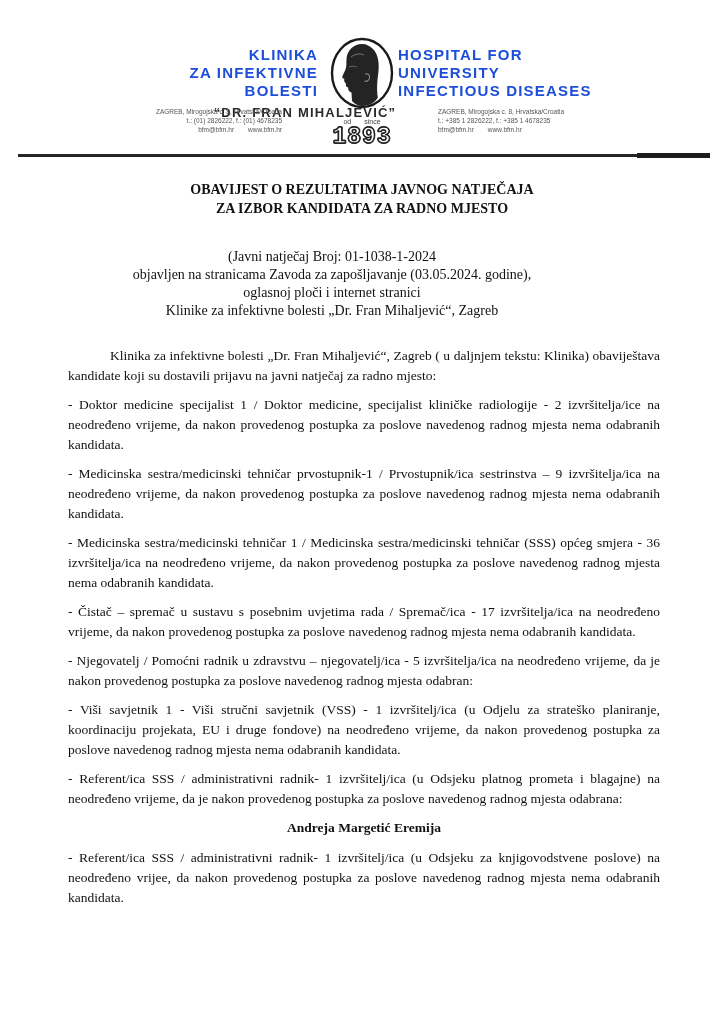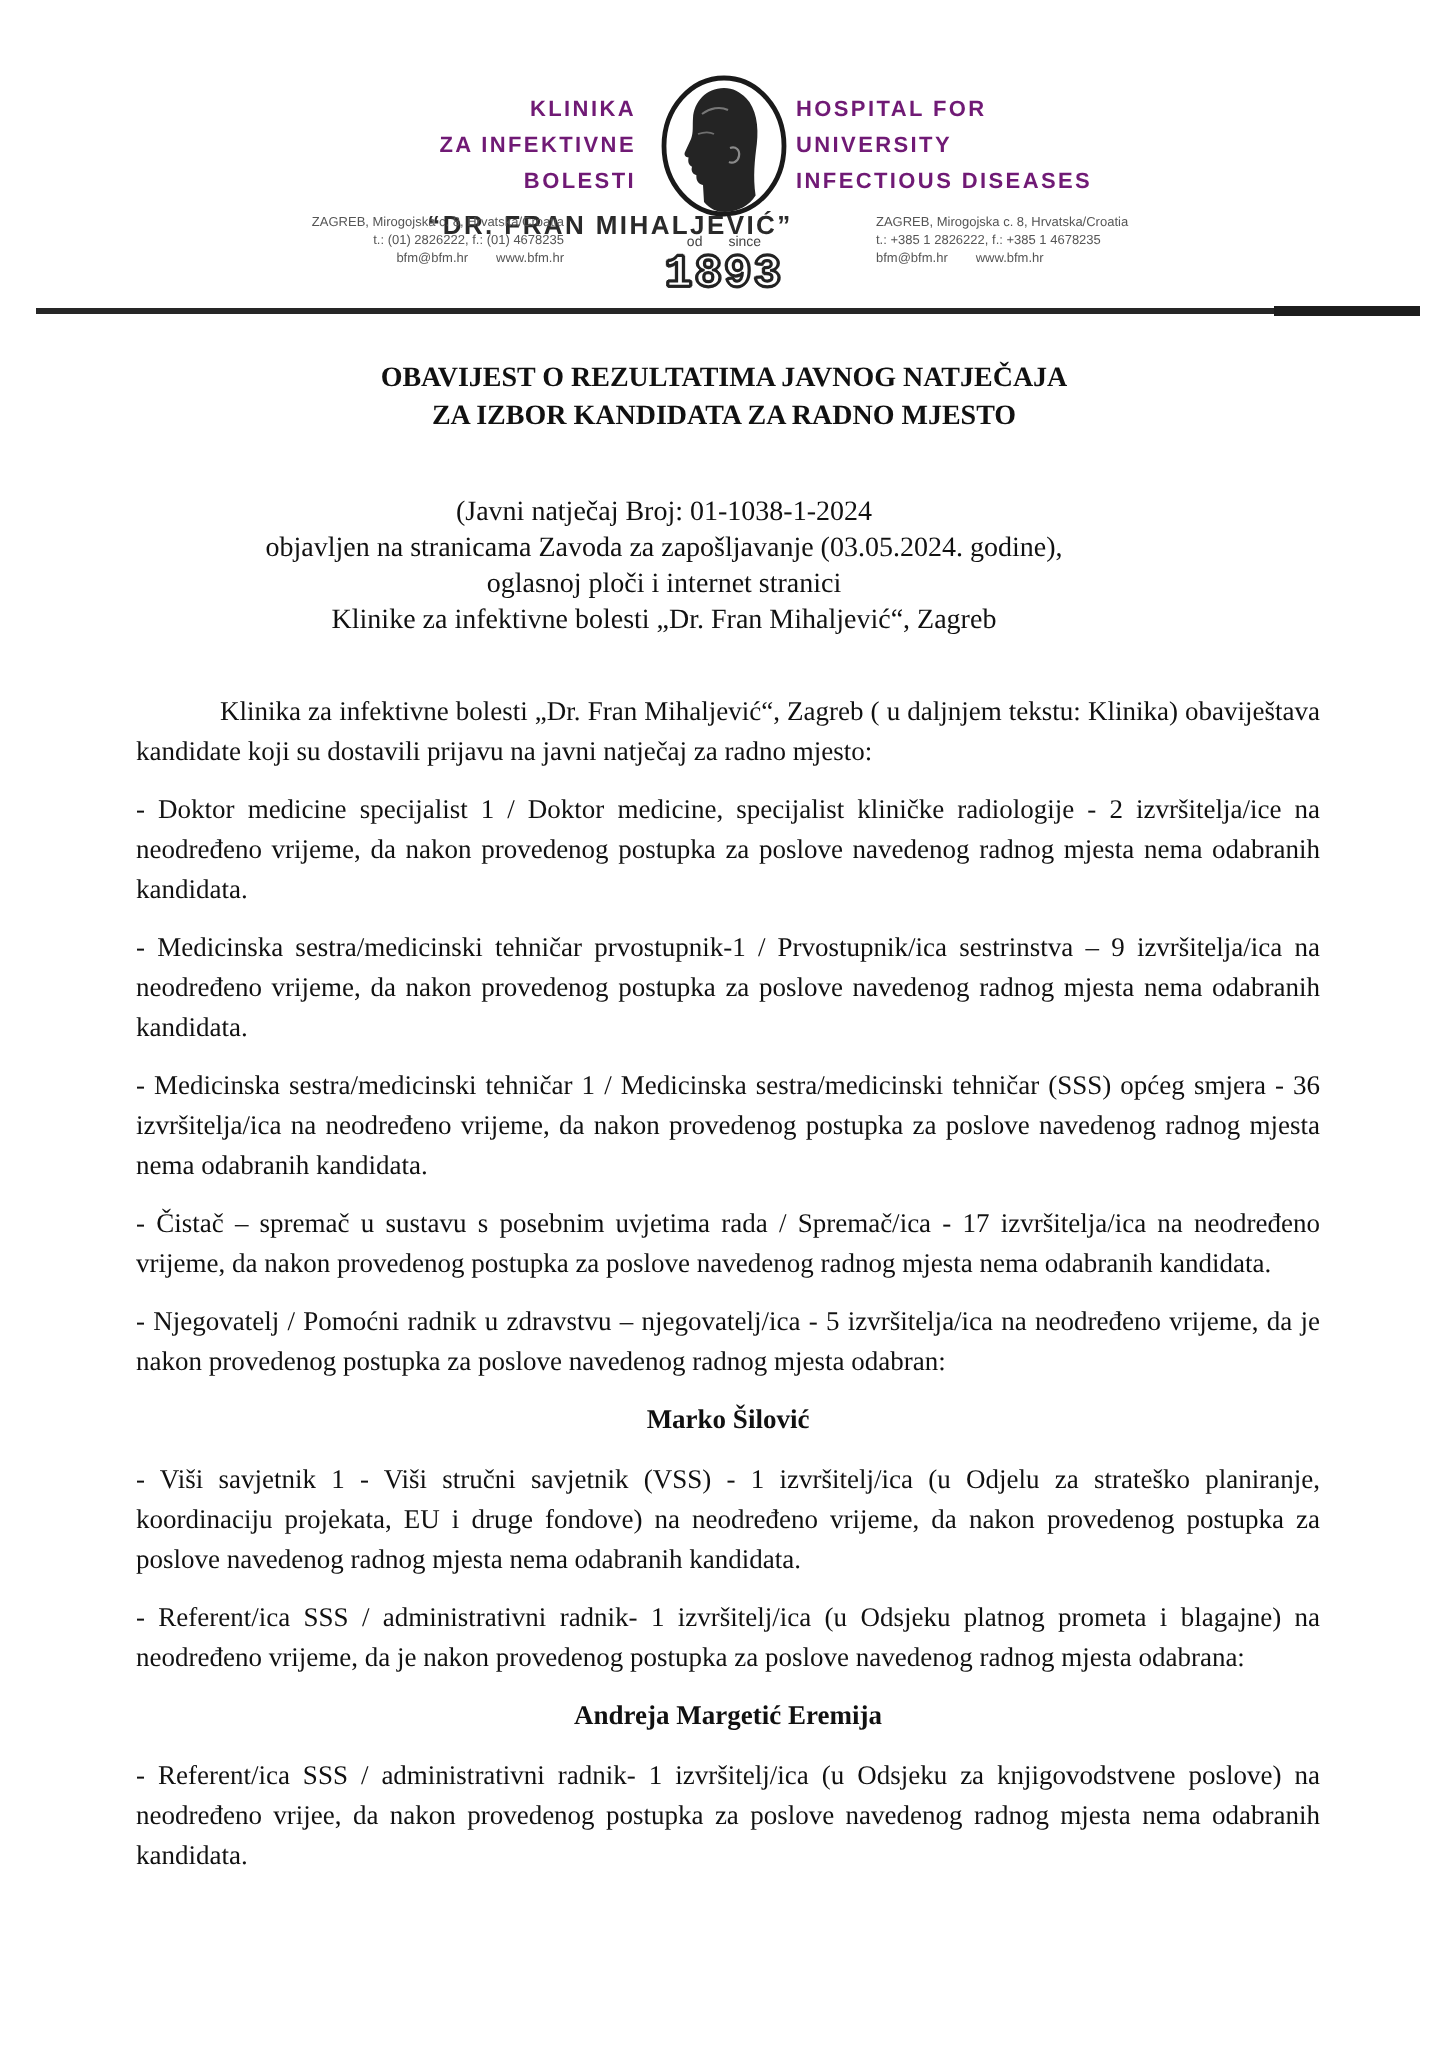--- a/index.html
+++ b/index.html
@@ -14,24 +14,24 @@
     color: #111;
     overflow: hidden;
   }
 
   
   .org-name {
     position: absolute;
     top: 46px;
     font-family: "Liberation Sans", sans-serif;
     font-weight: 700;
-    font-size: 11px;
+    font-size: 15px;
     letter-spacing: 1.2px;
     line-height: 18px;
-    color: #701a75;
+    color: #1d4ed8;
     white-space: nowrap;
   }
   .org-left  { right: 406px; text-align: right; }
   .org-right { left: 398px;  text-align: left; }
 
   .logo-wrap {
     position: absolute;
     left: 329px; top: 36px;
     width: 66px; height: 74px;
   }
@@ -197,20 +197,19 @@
     <div>Klinike za infektivne bolesti „Dr. Fran Mihaljević“, Zagreb</div>
   </div>
 
   <div class="body-text">
     <div class="para indent">Klinika za infektivne bolesti „Dr. Fran Mihaljević“, Zagreb ( u daljnjem tekstu: Klinika) obaviještava kandidate koji su dostavili prijavu na javni natječaj za radno mjesto:</div>
     <div class="para">- Doktor medicine specijalist 1 / Doktor medicine, specijalist kliničke radiologije - 2 izvršitelja/ice na neodređeno vrijeme, da nakon provedenog postupka za poslove navedenog radnog mjesta nema odabranih kandidata.</div>
     <div class="para">- Medicinska sestra/medicinski tehničar prvostupnik-1 / Prvostupnik/ica sestrinstva – 9 izvršitelja/ica na neodređeno vrijeme, da nakon provedenog postupka za poslove navedenog radnog mjesta nema odabranih kandidata.</div>
     <div class="para">- Medicinska sestra/medicinski tehničar 1 / Medicinska sestra/medicinski tehničar (SSS) općeg smjera - 36 izvršitelja/ica na neodređeno vrijeme, da nakon provedenog postupka za poslove navedenog radnog mjesta nema odabranih kandidata.</div>
     <div class="para">- Čistač – spremač u sustavu s posebnim uvjetima rada / Spremač/ica - 17 izvršitelja/ica na neodređeno vrijeme, da nakon provedenog postupka za poslove navedenog radnog mjesta nema odabranih kandidata.</div>
     <div class="para">- Njegovatelj / Pomoćni radnik u zdravstvu – njegovatelj/ica - 5 izvršitelja/ica na neodređeno vrijeme, da je nakon provedenog postupka za poslove navedenog radnog mjesta odabran:</div>
-    <div class="cand-name">Marko Šilović</div>
     <div class="para">- Viši savjetnik 1 - Viši stručni savjetnik (VSS) - 1 izvršitelj/ica (u Odjelu za strateško planiranje, koordinaciju projekata, EU i druge fondove) na neodređeno vrijeme, da nakon provedenog postupka za poslove navedenog radnog mjesta nema odabranih kandidata.</div>
     <div class="para">- Referent/ica SSS / administrativni radnik- 1 izvršitelj/ica (u Odsjeku platnog prometa i blagajne) na neodređeno vrijeme, da je nakon provedenog postupka za poslove navedenog radnog mjesta odabrana:</div>
     <div class="cand-name">Andreja Margetić Eremija</div>
     <div class="para">- Referent/ica SSS / administrativni radnik- 1 izvršitelj/ica (u Odsjeku za knjigovodstvene poslove) na neodređeno vrijee, da nakon provedenog postupka za poslove navedenog radnog mjesta nema odabranih kandidata.</div>
   </div>
 
 </div>
 
 </body></html>

